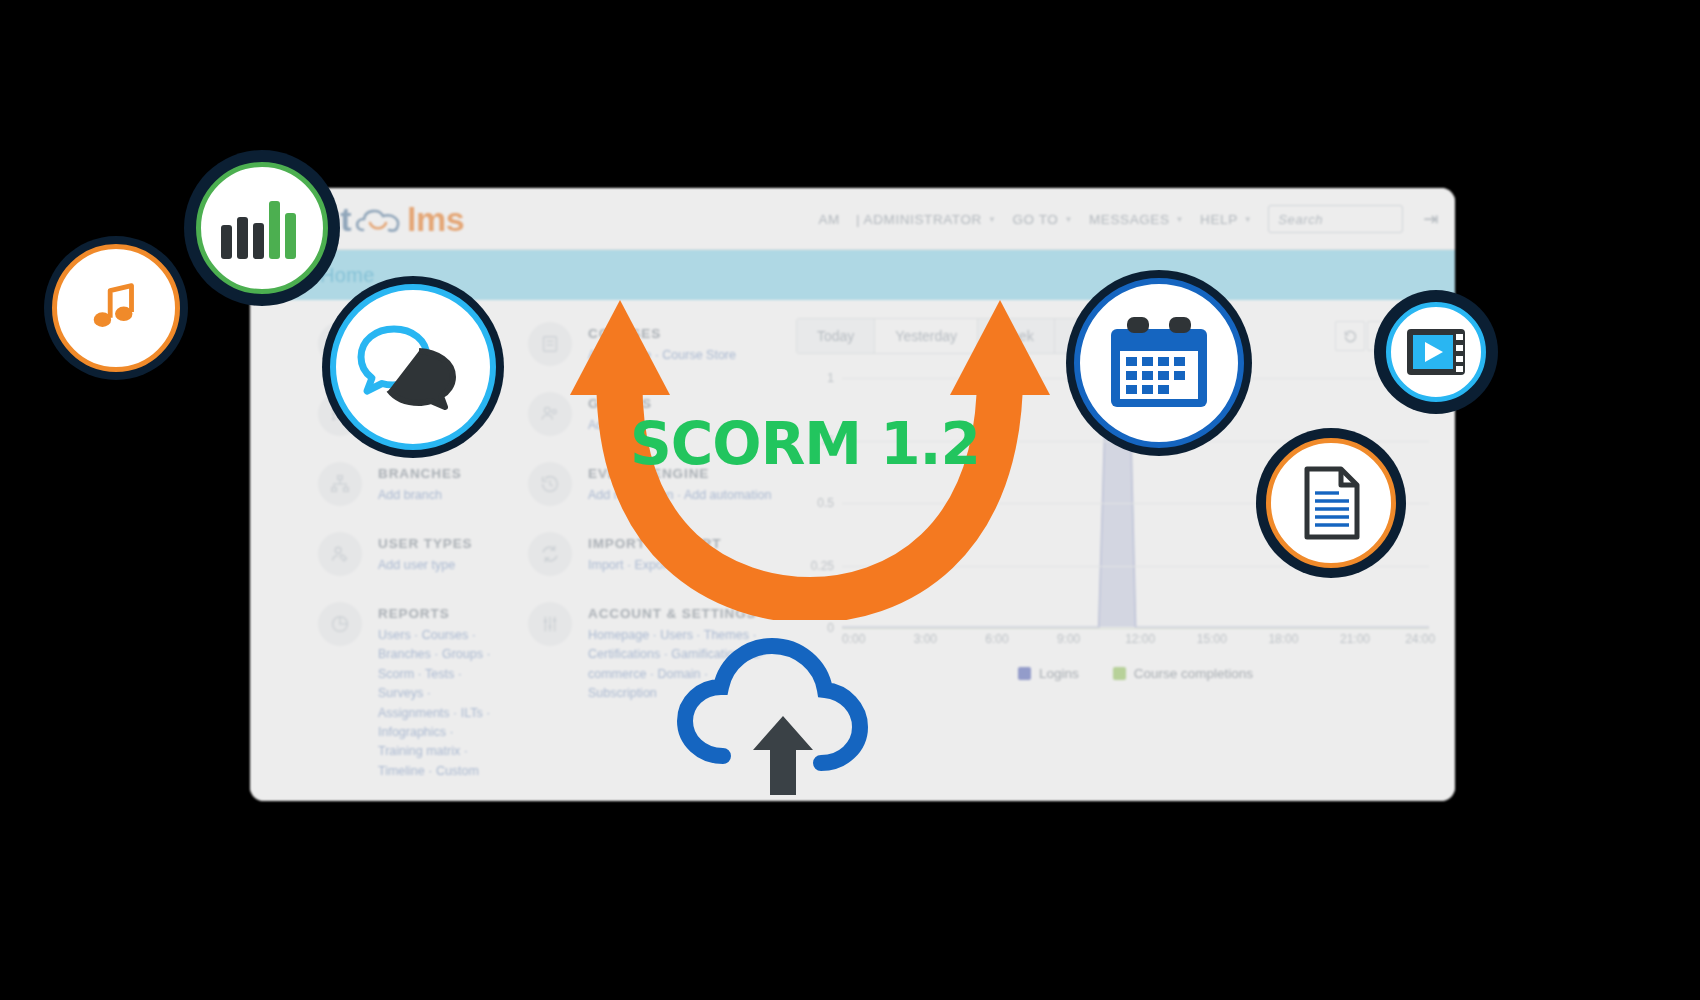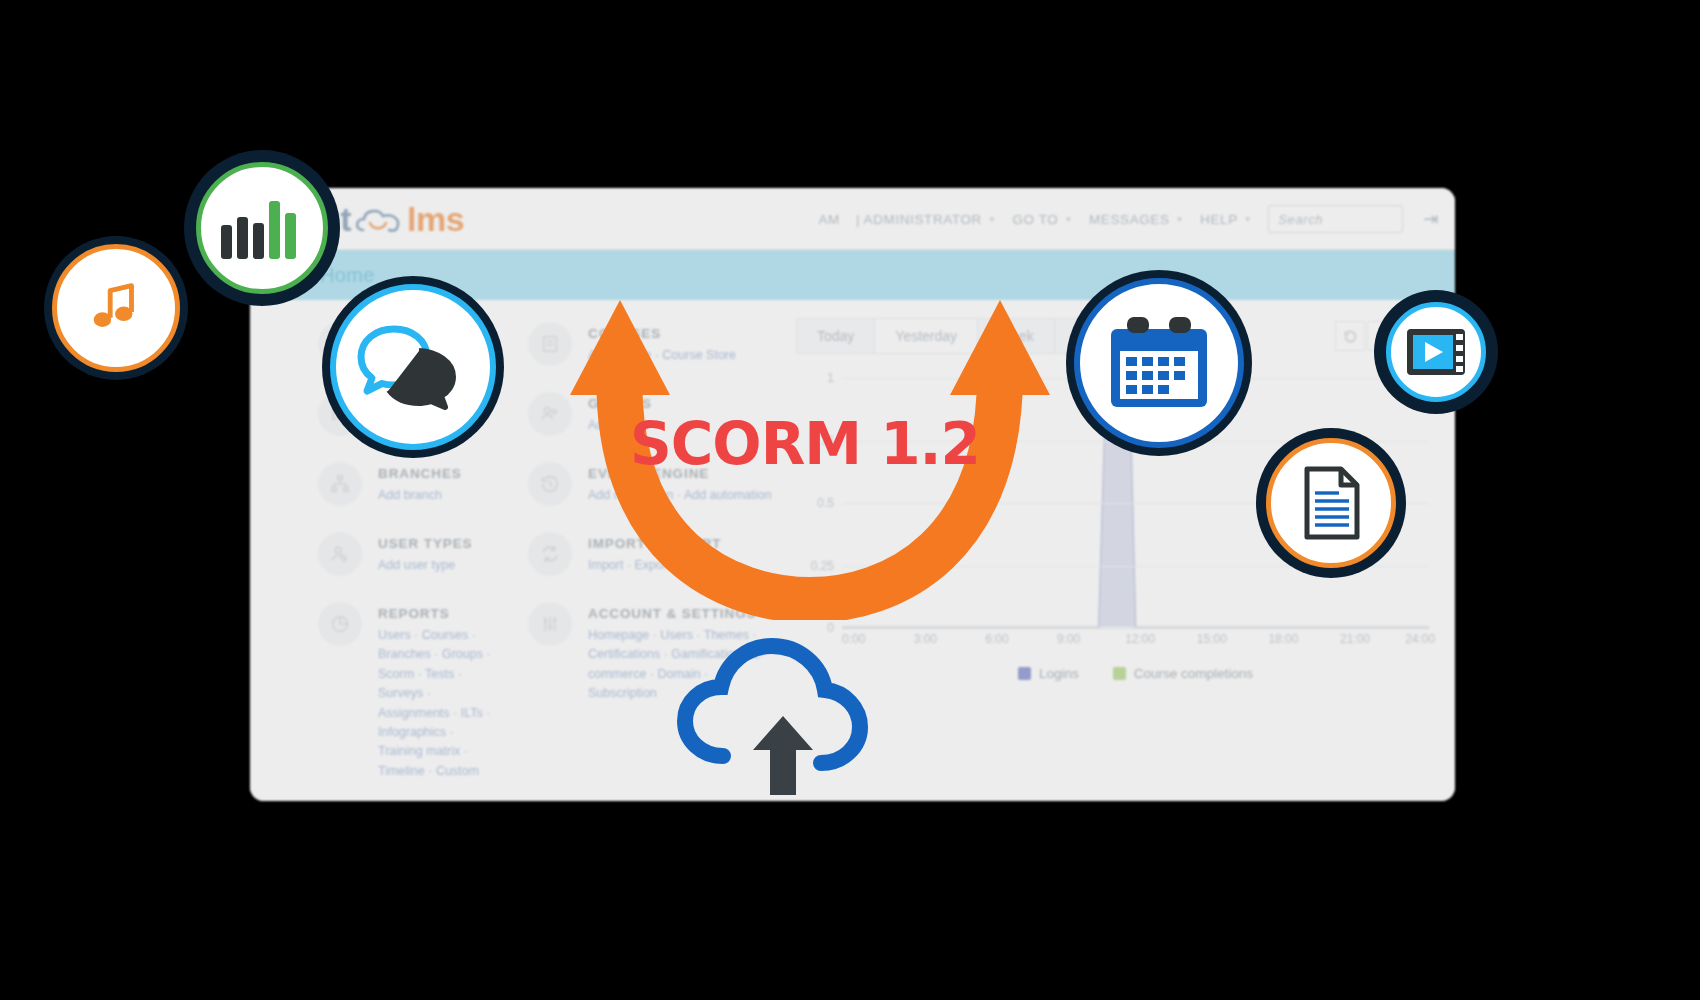--- a/index.html
+++ b/index.html
@@ -115,21 +115,21 @@
     display: flex; justify-content: center; gap: 34px;
     font-size: 13.5px; color: #b6bcc2;
   }
   .legend-item { display: flex; align-items: center; gap: 8px; }
   .swatch { width: 13px; height: 13px; border-radius: 2px; }
 
   
   .arrow-layer { position: absolute; left: 500px; top: 300px; width: 620px; height: 320px; }
   .scorm-word {
     position: absolute; left: 630px; top: 410px;
-    font-size: 58px; font-weight: 800; color: #ef4444; letter-spacing: -1px;
+    font-size: 58px; font-weight: 800; color: #22c55e; letter-spacing: -1px;
     font-family: "DejaVu Sans", sans-serif;
     white-space: nowrap;
   }
 
   
   .badge {
     position: absolute; border-radius: 50%;
     display: flex; align-items: center; justify-content: center;
     background: #ffffff;
   }

